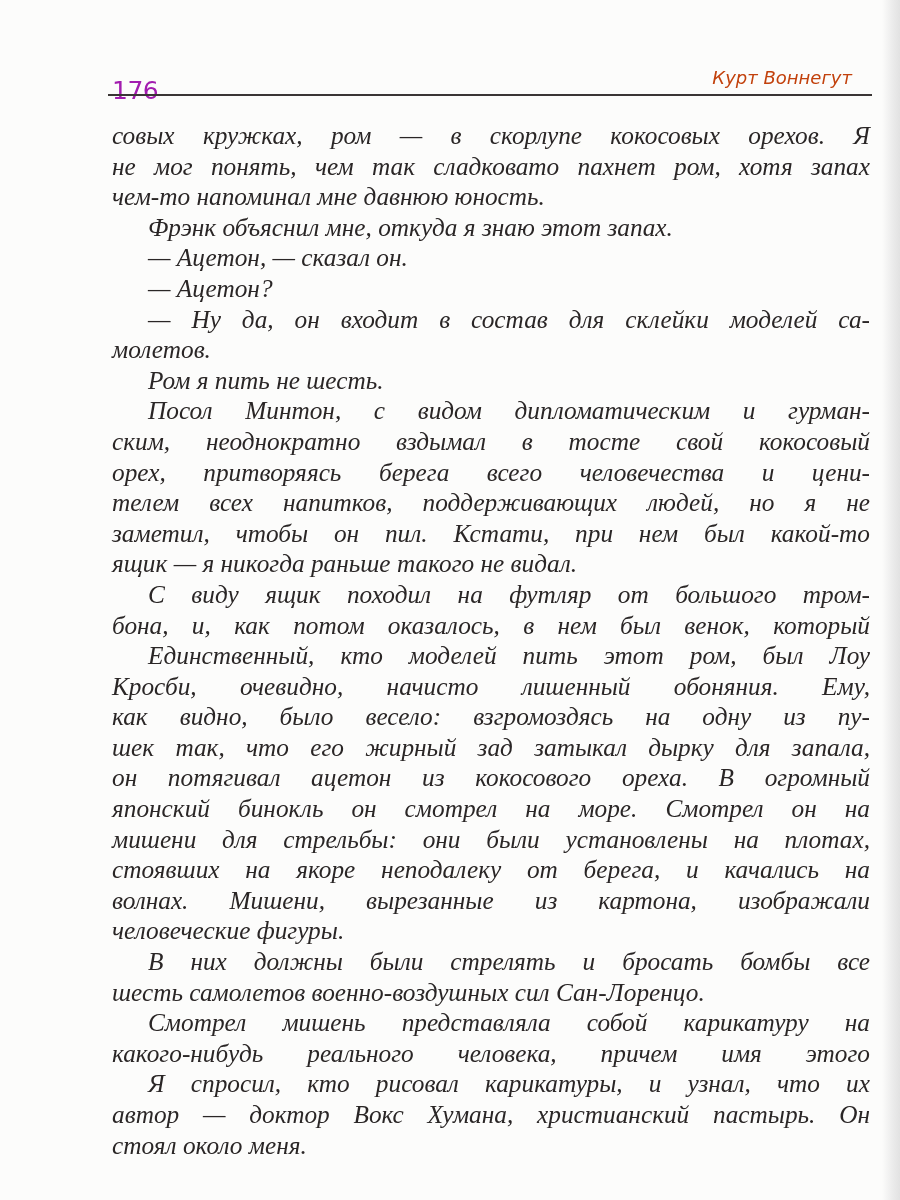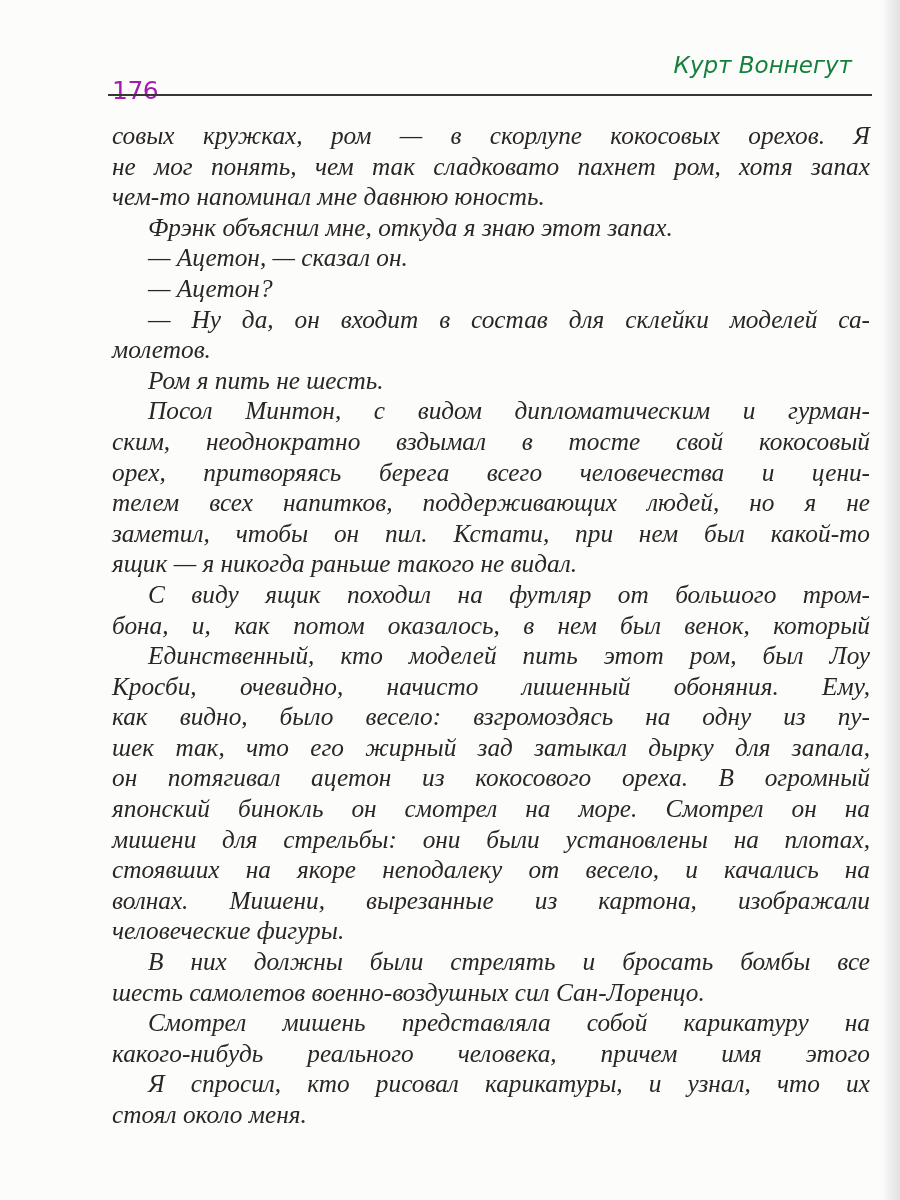--- a/index.html
+++ b/index.html
@@ -36,25 +36,25 @@
       top: 4px;
       font-family: "DejaVu Sans", "Liberation Sans", sans-serif;
       font-size: 25px;
       letter-spacing: -0.5px;
       color: #a21caf;
       margin-top: 20px;
     }
     .running-head {
       position: absolute;
       right: 20px;
-      top: 0;
+      top: 15px;
       font-family: "DejaVu Sans", "Liberation Sans", sans-serif;
       font-style: italic;
-      font-size: 23px;
-      color: #15803d;
+      font-size: 18px;
+      color: #c2410c;
     }
     .header-rule {
       position: absolute;
       left: 0;
       top: 42px;
       width: 764px;
       height: 2px;
       background: #3a3535;
     }
     .body-text {
@@ -109,22 +109,23 @@
     <span class="line last">ящик — я никогда раньше такого не видал.</span>
     <span class="line indent">С виду ящик походил на футляр от большого тром-</span>
     <span class="line">бона, и, как потом оказалось, в нем был венок, который</span>
     <span class="line indent">Единственный, кто моделей пить этот ром, был Лоу</span>
     <span class="line">Кросби, очевидно, начисто лишенный обоняния. Ему,</span>
     <span class="line">как видно, было весело: взгромоздясь на одну из пу-</span>
     <span class="line">шек так, что его жирный зад затыкал дырку для запала,</span>
     <span class="line">он потягивал ацетон из кокосового ореха. В огромный</span>
     <span class="line">японский бинокль он смотрел на море. Смотрел он на</span>
     <span class="line">мишени для стрельбы: они были установлены на плотах,</span>
-    <span class="line">стоявших на якоре неподалеку от весело, и качались на</span>
+    <span class="line">стоявших на якоре неподалеку от берега, и качались на</span>
     <span class="line">волнах. Мишени, вырезанные из картона, изображали</span>
     <span class="line last">человеческие фигуры.</span>
     <span class="line indent">В них должны были стрелять и бросать бомбы все</span>
     <span class="line last">шесть самолетов военно-воздушных сил Сан-Лоренцо.</span>
     <span class="line indent">Смотрел мишень представляла собой карикатуру на</span>
     <span class="line">какого-нибудь реального человека, причем имя этого</span>
     <span class="line indent">Я спросил, кто рисовал карикатуры, и узнал, что их</span>
+    <span class="line">автор — доктор Вокс Хумана, христианский пастырь. Он</span>
     <span class="line last">стоял около меня.</span>
   </div>
 
 </body></html>

